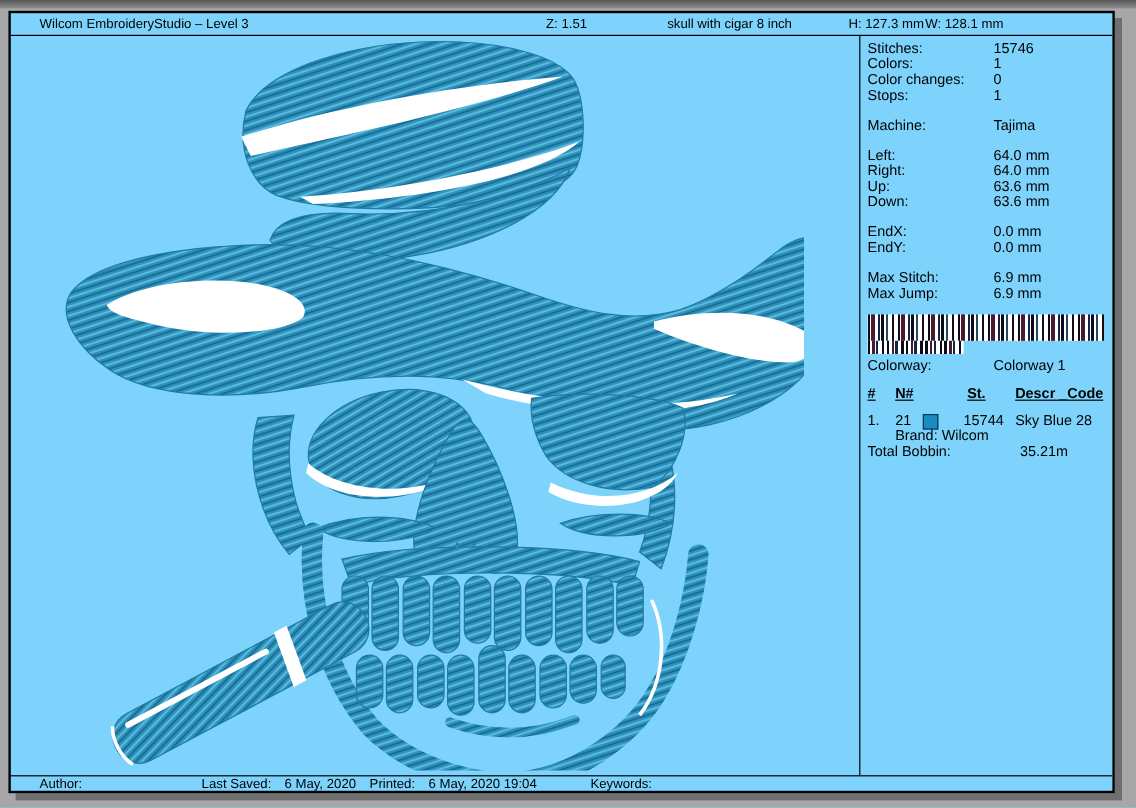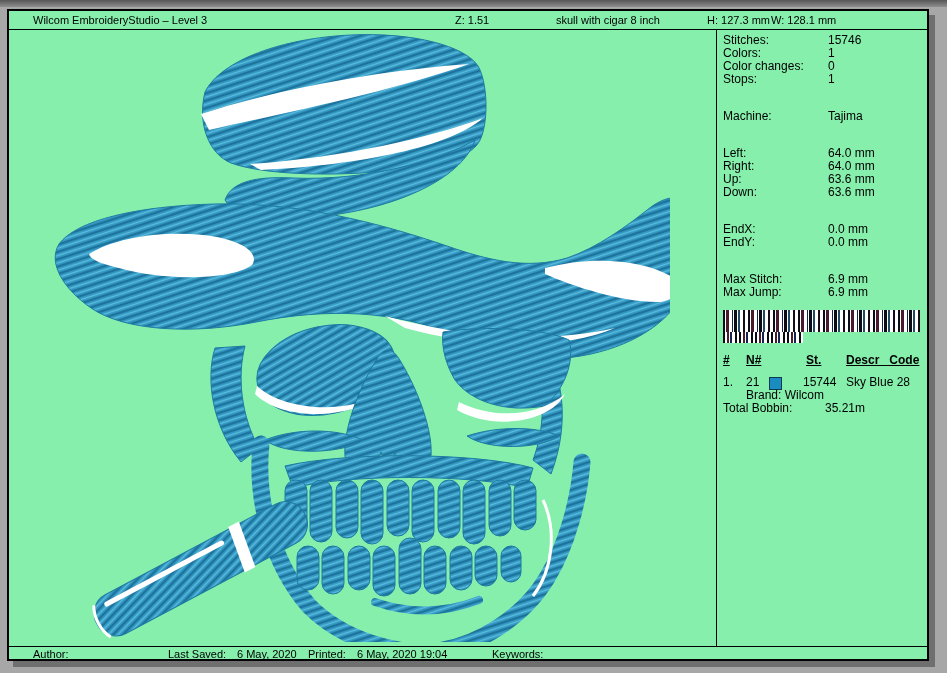--- a/index.html
+++ b/index.html
@@ -4,57 +4,57 @@
 <style>
   html,body{margin:0;padding:0}
   body{
     width:947px;height:673px;position:relative;overflow:hidden;
     background:#a7a7a7;
     font-family:"Liberation Sans",sans-serif;color:#000;
   }
   .topstrip{position:absolute;left:0;top:0;width:947px;height:7px;
     background:linear-gradient(#565656,#8f8f8f)}
   .page{position:absolute;left:7px;top:9px;width:918px;height:648px;
-    background:#86efac;border:2px solid #000;box-shadow:6px 6px 0 #6f6f6f}
+    background:#7dd3fc;border:2px solid #000;box-shadow:6px 6px 0 #6f6f6f}
   
   .hdr{position:absolute;left:0;top:0;width:100%;height:18px;
     border-bottom:1px solid #000;font-size:11px}
   .hdr span{position:absolute;top:3px;white-space:nowrap}
   .h-title{left:24px}.h-zoom{left:446px}.h-design{left:547px}
   .h-h{left:698px}.h-w{left:762px}
   
   .canvas{position:absolute;left:0;top:19px;width:707px;height:616px}
   .canvas svg{position:absolute;left:36px;top:0}
   
   .panel{position:absolute;left:707px;top:19px;width:211px;height:616px;
     border-left:1px solid #000;font-size:12px;box-sizing:border-box;
     padding:4px 4px 0 6px}
   .irow{position:relative;height:13px;line-height:13px;white-space:nowrap}
   .iv{position:absolute;left:105px}
-  .mt{margin-top:24px}
+  .mt{margin-top:12px}
   .bc1{margin-top:11px;width:197px;height:22px;
     background:repeating-linear-gradient(90deg,
       #0b0b15 0 2px,#fff 2px 3px,#4a1a2e 3px 6px,#fff 6px 9px,
       #13244d 9px 10px,#fff 10px 11px,#0b0b15 11px 14px,#fff 14px 15px,
       #1f4a66 15px 17px,#fff 17px 20px,#180a18 20px 22px,#fff 22px 25px)}
   .bc2{width:80px;height:11px;
     background:repeating-linear-gradient(90deg,
       #0b0b15 0 2px,#fff 2px 4px,#4a1a2e 4px 6px,#fff 6px 7px,
       #13244d 7px 9px,#fff 9px 12px,#0b0b15 12px 14px,#fff 14px 16px)}
   .cwrow{margin-top:3px;position:relative;height:13px;line-height:13px}
   .thead{margin-top:10px;position:relative;height:15px;font-weight:bold}
   .thead span{position:absolute;text-decoration:underline}
   .trow,.tbrand,.ttotal{position:relative;height:13px;line-height:13px}
   .trow{margin-top:8px}
   .c1{position:absolute;left:0}.c2{position:absolute;left:23px}
   .c3{position:absolute;left:80px}.c4{position:absolute;left:123px}
   .c3h{position:absolute;left:83px}
   .chip{position:absolute;left:46px;top:1px;width:11px;height:11px;
     border:1px solid #0d3a52}
-  .tb-val{position:absolute;left:102px}
+  .tb-val{position:absolute;left:127px}
   
   .ftr{position:absolute;left:0;top:635px;width:100%;height:12px;
     border-top:1px solid #000;font-size:11px}
   .ftr span{position:absolute;top:1px;white-space:nowrap}
   .f-auth{left:24px}.f-ls{left:159px}.f-lsv{left:228px}
   .f-pr{left:299px}.f-prv{left:348px}.f-kw{left:483px}
 </style>
 </head>
 <body>
 
@@ -155,20 +155,24 @@
     <div class="irow"><span>Up:</span><span class="iv">63.6 mm</span></div>
     <div class="irow"><span>Down:</span><span class="iv">63.6 mm</span></div>
     <div class="irow mt"><span>EndX:</span><span class="iv">0.0 mm</span></div>
     <div class="irow"><span>EndY:</span><span class="iv">0.0 mm</span></div>
     <div class="irow mt"><span>Max Stitch:</span><span class="iv">6.9 mm</span></div>
     <div class="irow"><span>Max Jump:</span><span class="iv">6.9 mm</span></div>
 
     <div class="bc1"></div>
     <div class="bc2"></div>
 
+    <div class="cwrow">
+      <span>Colorway:</span>
+      <span class="iv">Colorway 1</span>
+    </div>
 
     <div class="thead">
       <span class="c1">#</span>
       <span class="c2">N#</span>
       <span class="c3h">St.</span>
       <span class="c4">Descr _Code</span>
     </div>
     <div class="trow">
       <span class="c1">1.</span>
       <span class="c2">21</span>

